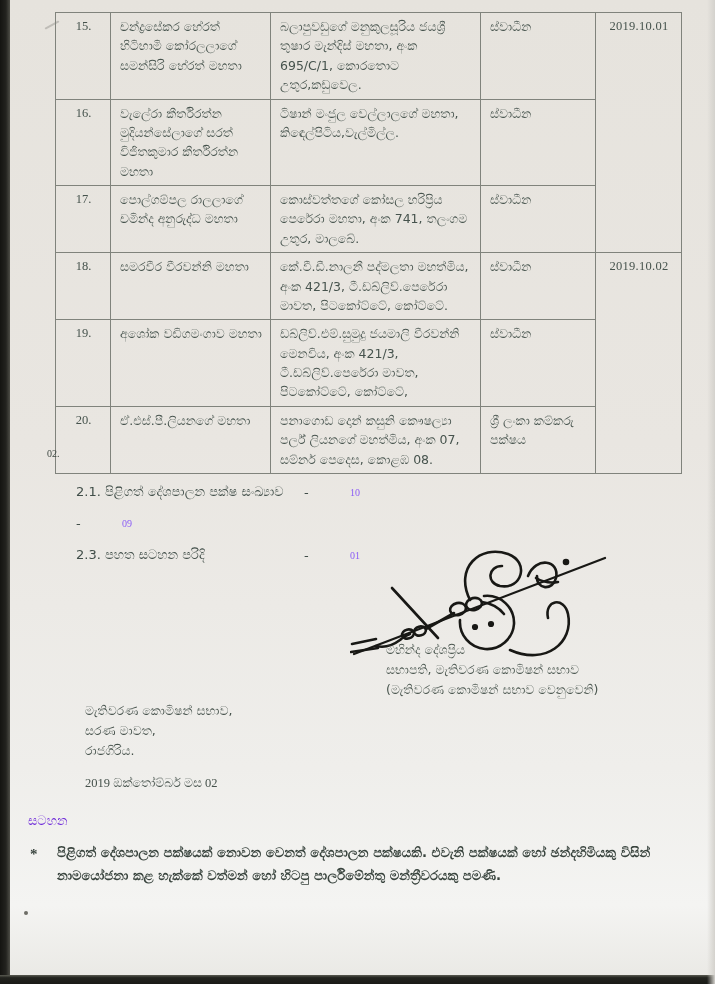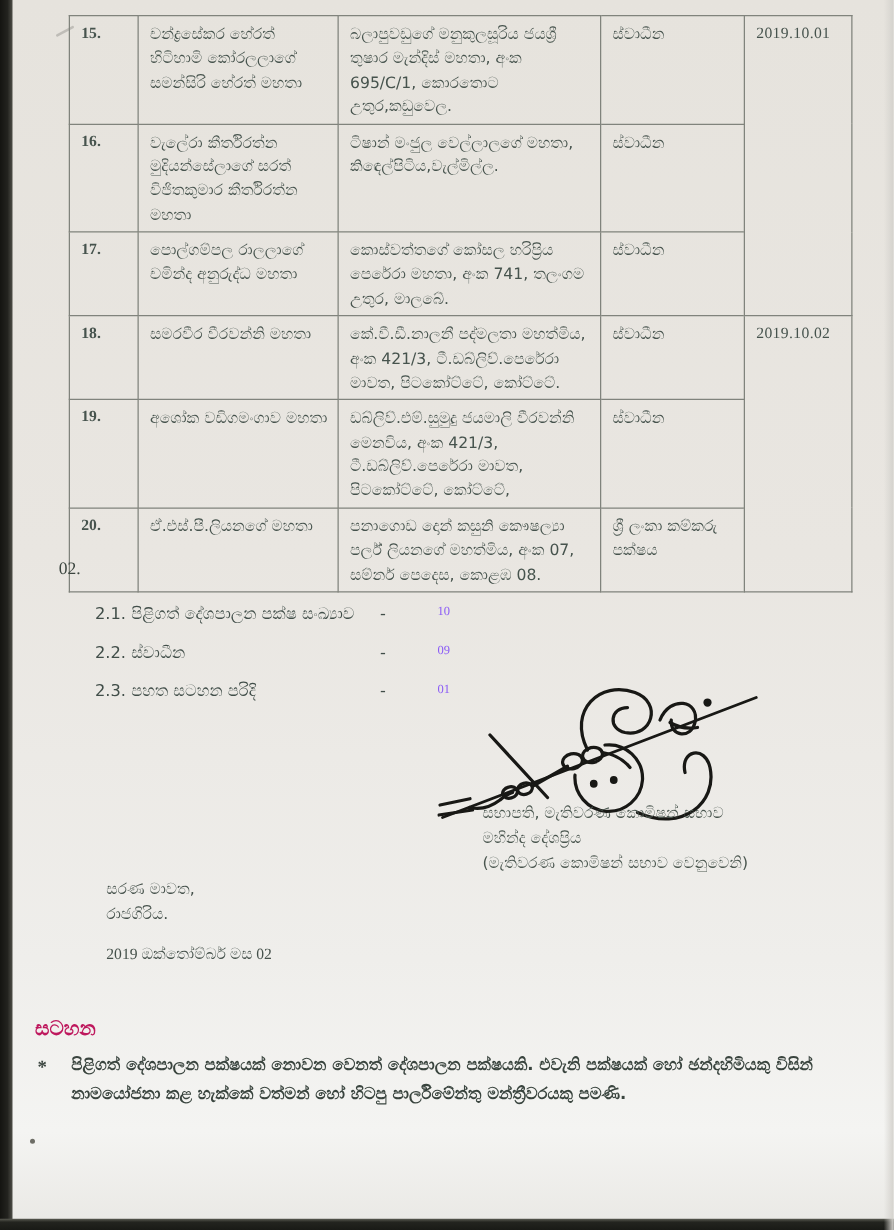--- a/index.html
+++ b/index.html
@@ -15,40 +15,40 @@
     background:linear-gradient(0deg,#191a16 0%,#23241f 70%,#5a5b52 100%);}
   .edge-right{position:absolute;right:0;top:0;width:8px;height:100%;
     background:linear-gradient(270deg,#d4d2cd 0%,rgba(212,210,205,0) 100%);}
   .pencil-mark{position:absolute;left:44px;top:24px;width:16px;height:2px;
     background:#b5b3ae;transform:rotate(-28deg);border-radius:2px;opacity:.8;}
   .speck{position:absolute;width:4px;height:4px;border-radius:50%;background:#6d6d66;}
 
   table.cand{position:absolute;left:55px;top:12px;border-collapse:collapse;table-layout:fixed;}
   table.cand td{border:1px solid #80837c;vertical-align:top;padding:4px 8px 4px 9px;
     font-size:12.5px;line-height:1.55;color:#46534d;}
-  td.c-no{text-align:left;font-family:"Liberation Serif",serif;font-size:14px;color:#3c4741;font-weight:bold;}
+  td.c-no{text-align:center;font-family:"Liberation Serif",serif;font-size:14px;color:#3c4741;}
   td.c-party{vertical-align:middle;padding-left:10px;margin-left:32px;}
-  td.c-date{vertical-align:middle;text-align:left;font-family:"Liberation Serif",serif;
+  td.c-date{vertical-align:middle;text-align:center;font-family:"Liberation Serif",serif;
     font-size:15px;color:#333b36;letter-spacing:.3px;}
 
   .sec02{position:absolute;left:47px;top:448px;width:630px;display:flex;font-size:13px;color:#414e49;}
-  .sec02 .no{font-family:"Liberation Serif",serif;font-size:14px;margin-right:12px;color:#3b453f;}
+  .sec02 .no{font-family:"Liberation Serif",serif;font-size:10px;margin-right:12px;color:#3b453f;}
   .sec02 b{font-family:"Liberation Serif",serif;font-size:14.5px;color:#2e3833;}
   .items{position:absolute;left:76px;top:484px;width:420px;font-size:13px;color:#414e49;}
-  .item-row{display:flex;margin-bottom:16px;}
+  .item-row{display:flex;margin-bottom:16px;align-items:center;}
   .item-row .lbl{width:228px;}
   .item-row .dash{width:46px;text-align:left;}
   .item-row .val{font-family:"Liberation Serif",serif;font-size:10px;color:#8b5cf6;}
 
   .sig-svg{position:absolute;left:350px;top:542px;}
   .sig-text{position:absolute;left:386px;top:640px;font-size:12.5px;line-height:20px;color:#4a564f;}
   .addr{position:absolute;left:85px;top:701px;font-size:12.5px;line-height:20px;color:#45514b;}
   .addr .num{font-family:"Liberation Serif",serif;margin-top:12px;}
 
-  .note-head{position:absolute;left:28px;top:813px;font-size:16px;color:#be185d;font-weight:bold;}
+  .note-head{position:absolute;left:28px;top:813px;font-size:13px;color:#6d28d9;}
   .note-row{position:absolute;left:30px;top:841px;width:655px;display:flex;
     font-size:13.2px;font-weight:bold;line-height:1.75;color:#39443e;}
   .note-row .star{width:27px;font-family:"Liberation Serif",serif;font-size:15px;}
   .note-row .txt{flex:1;}
 </style>
 </head>
 <body>
 
 <div class="edge-left"></div>
 <div class="edge-bottom"></div>
@@ -110,21 +110,20 @@
   <span class="no">02.</span>
 </div>
 
 <div class="items">
   <div class="item-row">
     <span class="lbl">2.1. පිළිගත් දේශපාලන පක්ෂ සංඛ්‍යාව</span>
     <span class="dash">-</span>
     <span class="val">10</span>
   </div>
   <div class="item-row">
-    <span class="lbl">2.2. ස්වාධීන</span>
     <span class="dash">-</span>
     <span class="val">09</span>
   </div>
   <div class="item-row">
     <span class="lbl">2.3. පහත සටහන පරිදි</span>
     <span class="dash">-</span>
     <span class="val">01</span>
   </div>
 </div>
 
@@ -146,26 +145,27 @@
     <path d="M 186 36 q 10 6 22 4"></path>
     <path d="M 110 78 a 27 27 0 1 0 54 4 a 27 27 0 0 0 -30 -28"></path>
     <path d="M 160 108 C 196 124, 224 100, 218 72 C 214 54, 194 58, 198 76"></path>
     <circle cx="125" cy="85" r="1.8" fill="#181815"></circle>
     <circle cx="141" cy="82" r="1.8" fill="#181815"></circle>
     <circle cx="216" cy="20" r="2" fill="#181815"></circle>
   </g>
 </svg>
 
 <div class="sig-text">
+  <div>මහින්ද දේශප්‍රිය</div>
   <div>සභාපති, මැතිවරණ කොමිෂන් සභාව</div>
-  <div>මහින්ද දේශප්‍රිය</div>
   <div>(මැතිවරණ කොමිෂන් සභාව වෙනුවෙනි)</div>
 </div>
 
 <div class="addr">
+  <div>මැතිවරණ කොමිෂන් සභාව,</div>
   <div>සරණ මාවත,</div>
   <div>රාජගිරිය.</div>
   <div class="num">2019 ඔක්තෝම්බර් මස 02</div>
 </div>
 
 <div class="note-head">සටහන</div>
 <div class="note-row">
   <span class="star">*</span>
   <span class="txt">පිළිගත් දේශපාලන පක්ෂයක් නොවන වෙනත් දේශපාලන පක්ෂයකි. එවැනි පක්ෂයක් හෝ ඡන්දහිමියකු විසින් නාමයෝජනා කළ හැක්කේ වත්මන් හෝ හිටපු පාර්ලිමේන්තු මන්ත්‍රීවරයකු පමණි.</span>
 </div>

